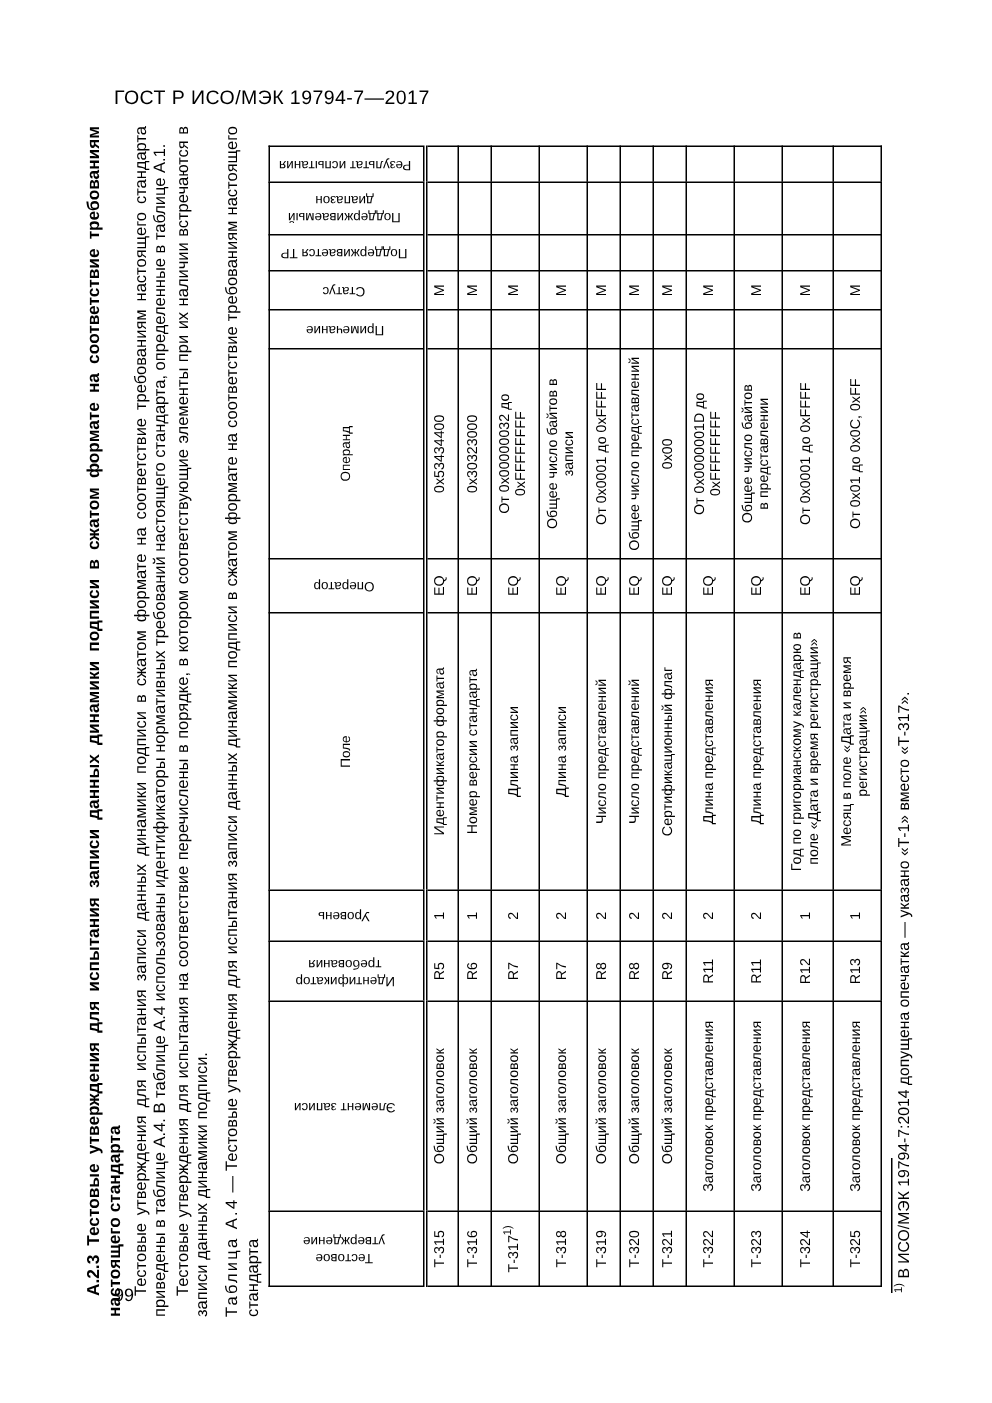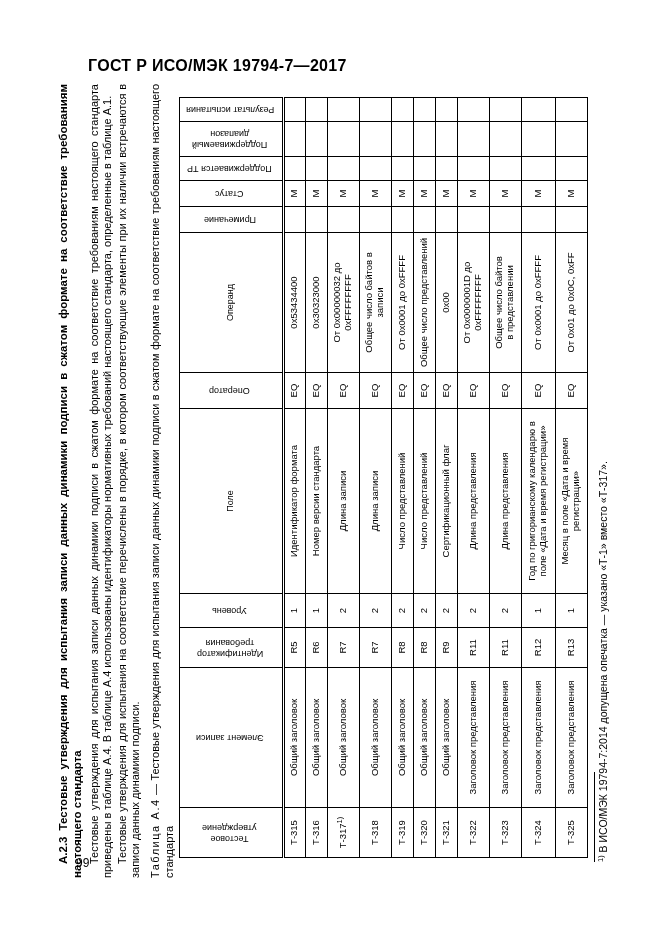--- a/index.html
+++ b/index.html
@@ -5,22 +5,22 @@
   html,body { margin:0; padding:0; }
   body {
     width:661px; height:935px;
     background:#ffffff;
     font-family:"Liberation Sans", sans-serif;
     color:#000;
     position:relative;
     overflow:hidden;
   }
   .page-header {
-    position:absolute; left:88px; top:57px;
-    font-size:16px; font-weight:bold; letter-spacing:0.3px;
+    position:absolute; left:76px; top:57px;
+    font-size:13px; font-weight:normal; letter-spacing:0.3px;
   }
   .page-number {
     position:absolute; left:76px; top:856px;
     font-size:12px;
   }
   
   .rot-wrap {
     position:absolute; left:57px; top:84px;
     width:592px; height:794px;
   }

